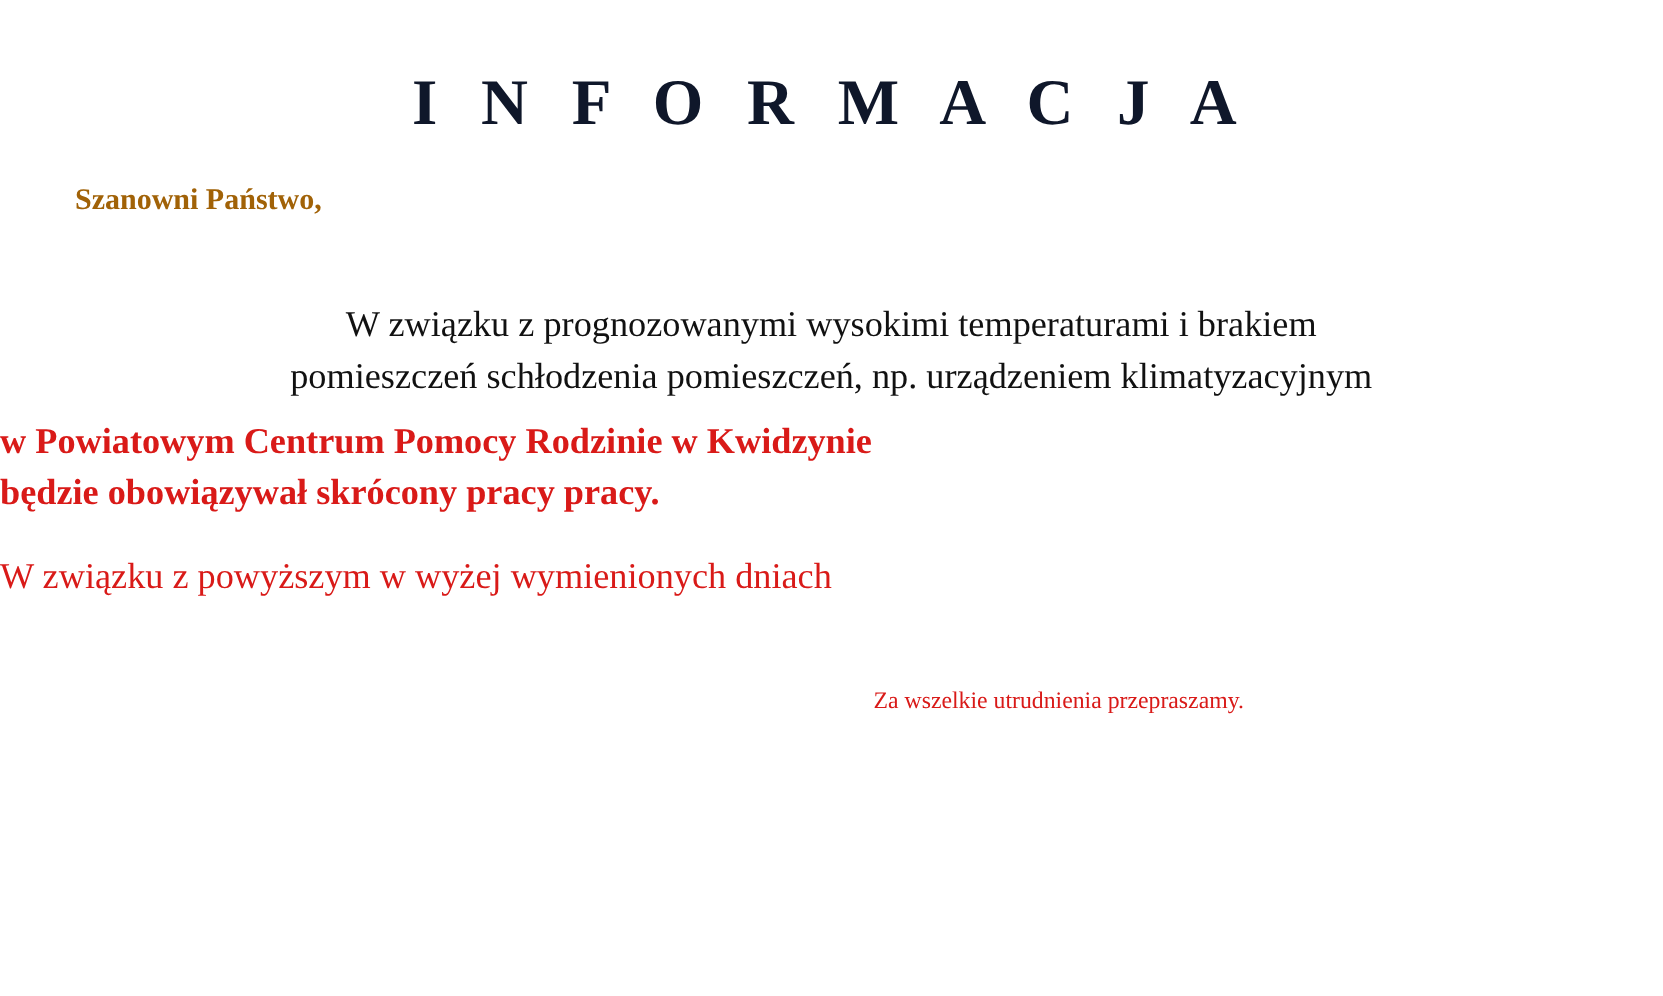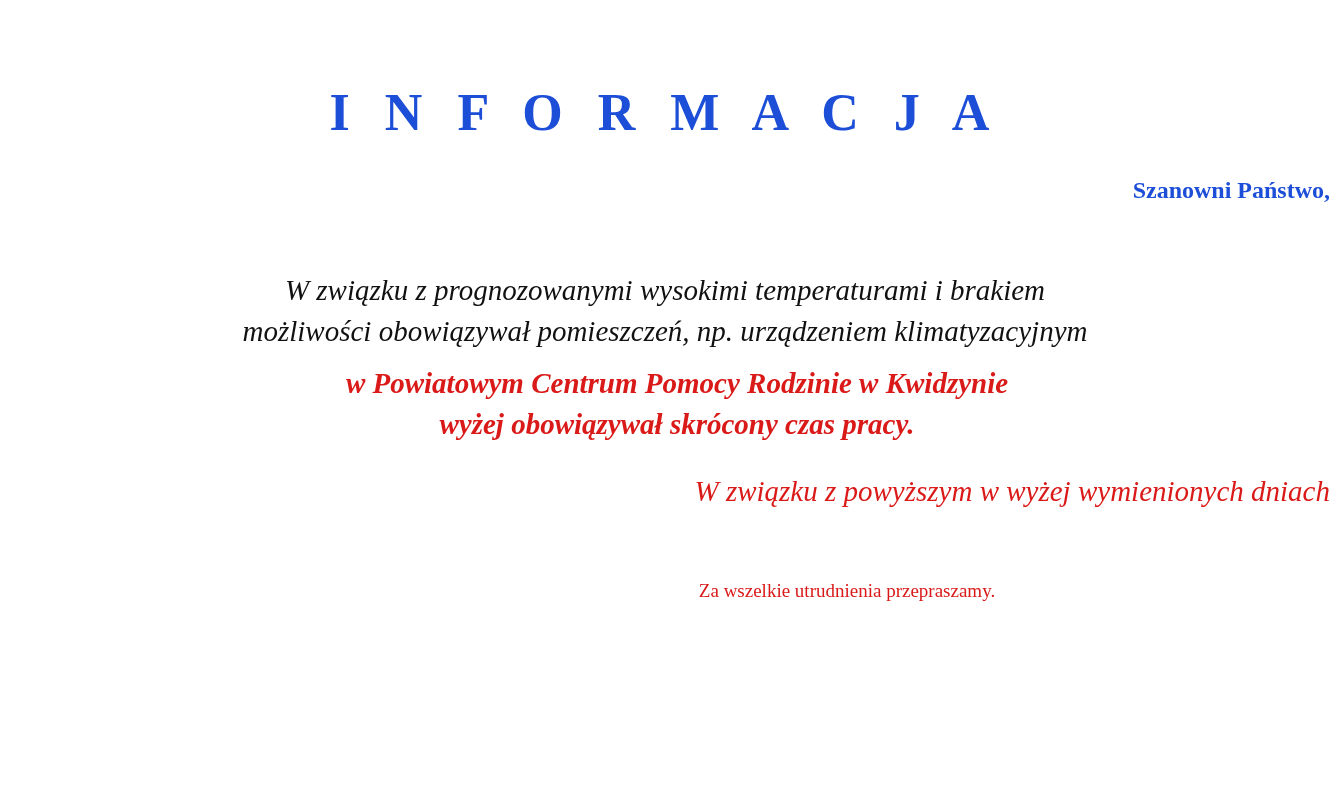--- a/index.html
+++ b/index.html
@@ -16,99 +16,97 @@
   }
   .page {
     position: relative;
     width: 1330px;
     height: 797px;
     box-sizing: border-box;
   }
 
   .doc-title {
     text-align: center;
-    color: #1d4ed8;
+    color: #0f172a;
     font-weight: bold;
     font-size: 52px;
     letter-spacing: 11px;
     margin: 0;
-    padding-top: 84px;
+    padding-top: 54px;
     line-height: 1.1;
   }
 
   .salutation {
     margin: 0;
-    padding-left: 100px;
+    padding-left: 60px;
     padding-top: 36px;
     font-weight: bold;
     font-size: 24px;
-    color: #1d4ed8;
-    text-align: right;
+    color: #a16207;
+    text-align: left;
   }
 
   .block-black {
     margin: 0;
     padding-top: 66px;
     text-align: center;
     font-size: 29px;
     line-height: 1.42;
     color: #111111;
   }
 
   .block-red-bold {
     margin: 0;
     padding-top: 10px;
-    text-align: center;
+    text-align: left;
     font-size: 29px;
     line-height: 1.44;
     font-weight: bold;
     color: #d91a18;
-    padding-left: 24px;
   }
 
   .block-red {
     margin: 0;
     padding-top: 24px;
-    text-align: right;
+    text-align: left;
     font-size: 29px;
     line-height: 1.46;
     color: #d91a18;
   }
 
   .apology {
     margin: 0;
     padding-top: 68px;
     text-align: center;
     font-size: 19px;
     color: #d91a18;
     transform: translateX(182px);
   }
 
   .line {
     display: block;
-    font-style: italic;
   }
 </style>
 </head>
 <body>
 
 <div class="page">
 
   <h1 class="doc-title">I N F O R M A C J A</h1>
 
   <p class="salutation">Szanowni Państwo,</p>
 
   <p class="block-black">
     <span class="line">W związku z prognozowanymi wysokimi temperaturami i brakiem</span>
-    <span class="line">możliwości obowiązywał pomieszczeń, np. urządzeniem klimatyzacyjnym</span>
+    <span class="line">pomieszczeń schłodzenia pomieszczeń, np. urządzeniem klimatyzacyjnym</span>
   </p>
 
   <p class="block-red-bold">
     <span class="line">w Powiatowym Centrum Pomocy Rodzinie w Kwidzynie</span>
-    <span class="line">wyżej obowiązywał skrócony czas pracy.</span>
+    <span class="line">będzie obowiązywał skrócony pracy pracy.</span>
   </p>
 
   <p class="block-red">
     <span class="line">W związku z powyższym w wyżej wymienionych dniach</span>
   </p>
 
   <p class="apology">Za wszelkie utrudnienia przepraszamy.</p>
 
 </div>
 

